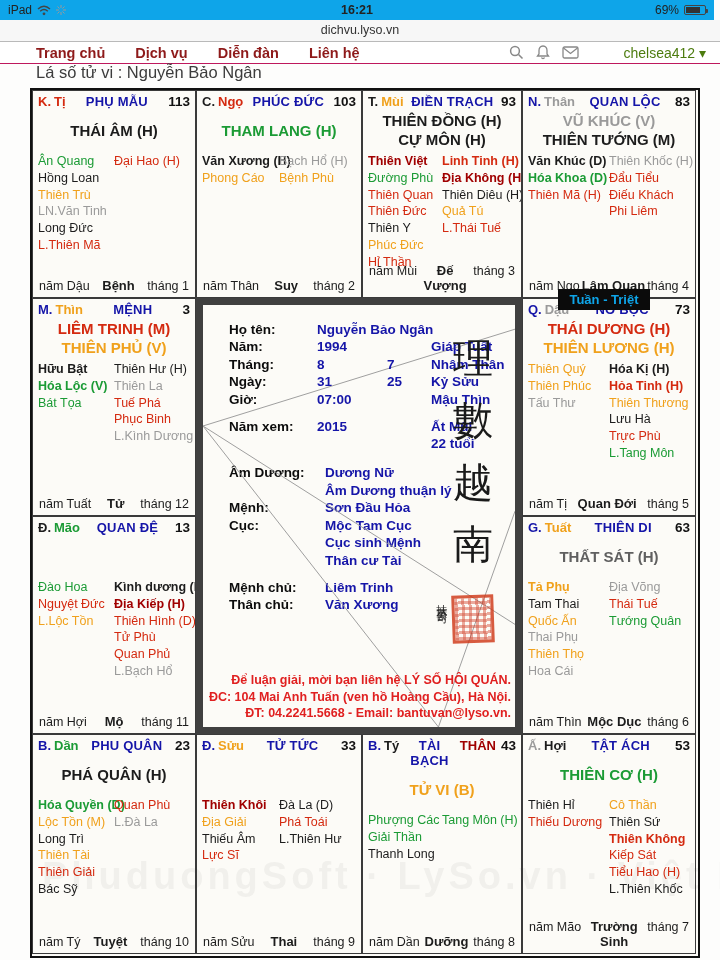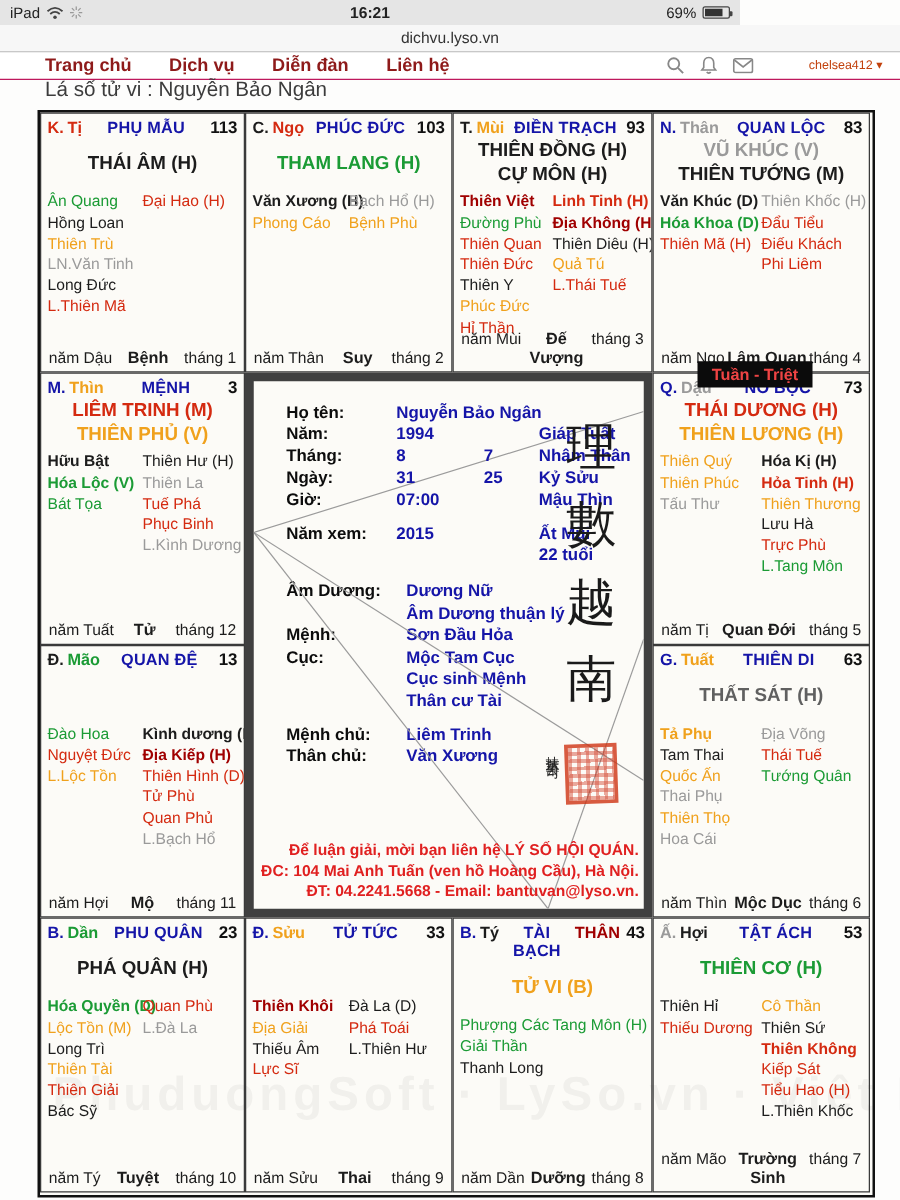--- a/index.html
+++ b/index.html
@@ -5,37 +5,37 @@
   :root{
     --c-red:#d42a10; --c-darkred:#a00000; --c-green:#1b9b35; --c-orange:#f0a11c;
     --c-gray:#9a9a9a; --c-black:#1c1c1c; --c-navy:#1515a8; --c-blue:#1a1acd;
     --c-navlink:#8e1a1a;
   }
   *{margin:0;padding:0;box-sizing:border-box;}
   html,body{width:720px;height:960px;overflow:hidden;}
   body{font-family:"Liberation Sans","DejaVu Sans",sans-serif;background:#fdfdfc;color:#1c1c1c;position:relative;}
 
   
-  #statusbar{position:absolute;left:0;top:0;width:592px;height:20px;background:#e5e5e5;
+  #statusbar{position:absolute;left:0;top:0;width:714px;height:20px;background:#0ea5e9;
     display:flex;align-items:center;justify-content:space-between;padding:0 8px;font-size:12px;color:#222;}
   #statusbar .sb-left,#statusbar .sb-right{display:flex;align-items:center;gap:5px;}
   #statusbar .sb-time{font-weight:bold;font-size:12.5px;position:absolute;left:0;right:0;text-align:center;}
   .battery{width:22px;height:10px;border:1px solid #444;border-radius:2px;position:relative;}
   .battery .fill{position:absolute;left:1px;top:1px;bottom:1px;background:#333;}
   .battery:after{content:"";position:absolute;right:-3px;top:2.5px;width:2px;height:4px;background:#444;border-radius:0 1px 1px 0;}
   #urlbar{position:absolute;left:0;top:20px;width:720px;height:22px;background:#f7f7f7;border-bottom:1px solid #b9b9b9;
     text-align:center;font-size:12.5px;color:#333;line-height:20px;}
 
   
   #navbar{position:absolute;left:0;top:42px;width:720px;height:22px;background:#fff;border-bottom:1px solid #be185d;
     display:flex;align-items:center;padding:0 14px 0 36px;}
   #navbar .nav-links{display:flex;gap:30px;}
   #navbar .nav-link{color:var(--c-navlink);font-weight:bold;font-size:14.5px;cursor:pointer;}
   #navbar .nav-right{margin-left:auto;display:flex;align-items:center;gap:12px;color:#777;}
-  #navbar .nav-user{font-size:10px;color:#c2410c;margin-left:32px;}
+  #navbar .nav-user{font-size:14px;color:#4d7c0f;margin-left:32px;}
   .icon-svg{display:inline-block;vertical-align:middle;}
 
   #pagetitle{position:absolute;left:36px;top:63px;font-size:16.5px;color:#3c3c3c;}
 
   
   #chart{position:absolute;left:30px;top:88px;width:670px;height:870px;background:#fcfbf7;
     border:2px solid #111;display:grid;grid-template-columns:164px 166px 160px 174px;
     grid-template-rows:208px 218px 218px 220px;}
   .cell{border:1px solid #3a3a3a;position:relative;padding:3px 5px;overflow:hidden;font-size:12.5px;}
   .cell-head{display:flex;align-items:baseline;font-weight:bold;font-size:13px;gap:3px;}
@@ -73,21 +73,21 @@
     font-weight:bold;font-size:12.5px;line-height:1.3;}
   #calligraphy{position:absolute;right:14px;top:22px;width:56px;text-align:center;pointer-events:none;}
   #calligraphy .cchar{font-family:"DejaVu Serif",serif;font-size:40px;line-height:1.55;color:#1a1a1a;display:block;}
   #sealwrap{position:absolute;right:10px;top:290px;width:72px;display:flex;align-items:flex-start;gap:4px;}
   #sealside{font-family:"DejaVu Serif",serif;font-size:11px;color:#222;writing-mode:vertical-rl;letter-spacing:3px;height:70px;}
   .seal{width:42px;height:48px;border:3px solid #cf3413;transform:rotate(-2deg);opacity:.8;
     background:repeating-linear-gradient(0deg,rgba(205,45,20,.5) 0 3px,transparent 3px 6px),
                repeating-linear-gradient(90deg,rgba(205,45,20,.5) 0 3px,transparent 3px 7px);}
 
   
-  #badge{position:absolute;left:526px;top:199px;width:92px;height:21px;background:#0b0b0b;color:#ef4444;
+  #badge{position:absolute;left:526px;top:199px;width:92px;height:21px;background:#0b0b0b;color:#0ea5e9;
     font-weight:bold;font-size:13px;text-align:center;line-height:21px;z-index:5;}
   #watermark{position:absolute;left:10px;top:765px;width:650px;font-size:38px;font-weight:bold;
     color:rgba(60,60,60,.06);letter-spacing:4px;white-space:nowrap;pointer-events:none;}
 </style>
 </head>
 <body>
 
 <div id="statusbar">
   <span class="sb-left">
     <span>iPad</span>

